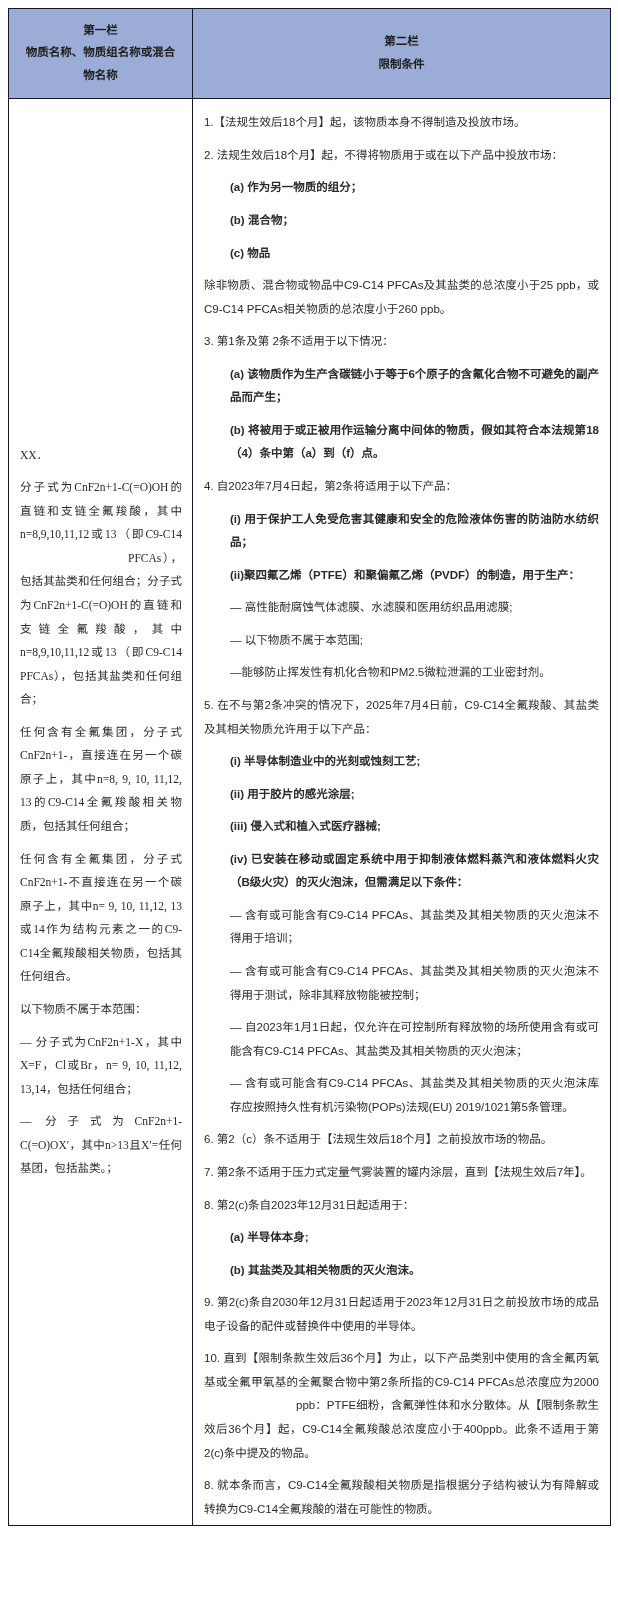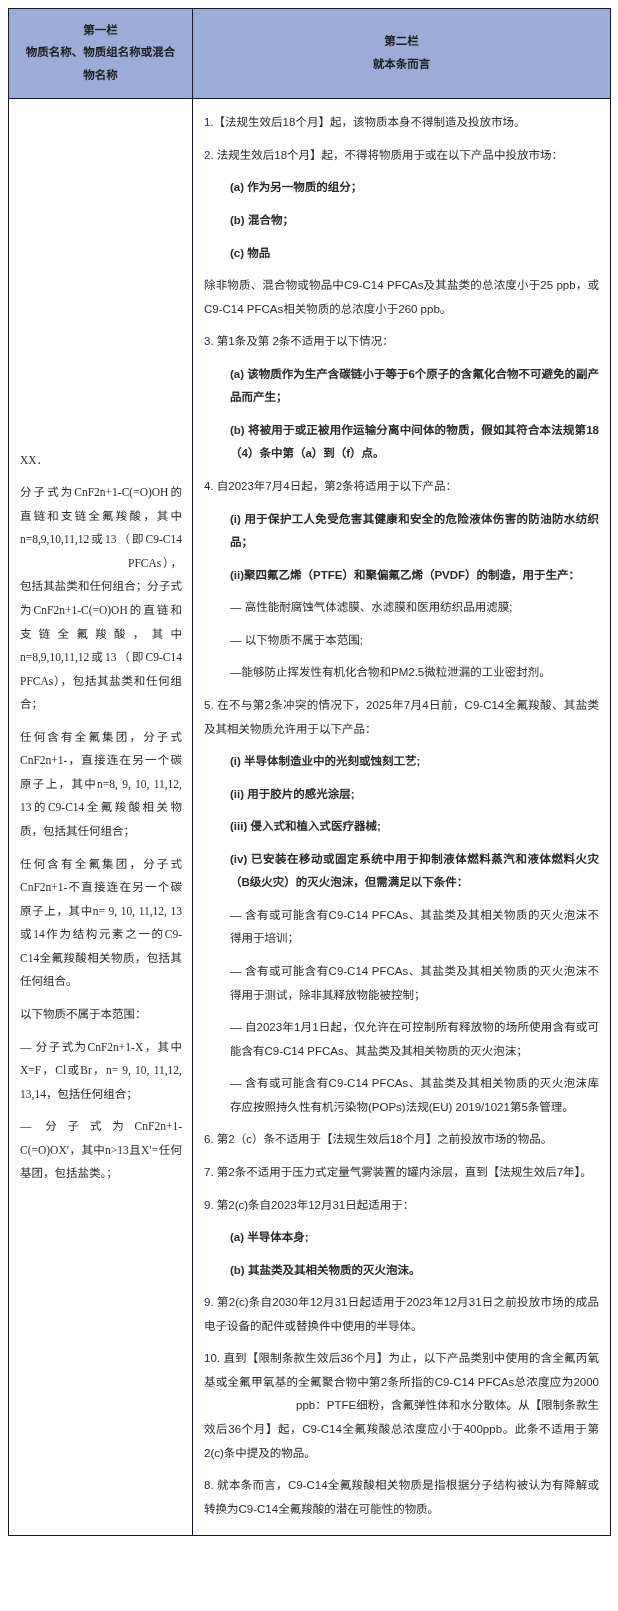--- a/index.html
+++ b/index.html
@@ -39,21 +39,21 @@
     font-weight: bold;
     font-size: 11.5px;
     color: #1c1c1c;
     line-height: 1.95;
   }
   th.hdr-cell .hdr-line { display: block; }
 
   td.body-cell {
     border: 1px solid #15152b;
     vertical-align: top;
-    padding: 12px 11px 14px 11px;
+    padding: 12px 11px 4px 11px;
     font-size: 11.5px;
     line-height: 2.05;
     color: #2a2a2a;
     text-align: justify;
     text-justify: inter-ideograph;
     word-break: break-word;
   }
 
   td.col-one-cell {
     vertical-align: middle;
@@ -91,21 +91,21 @@
     </colgroup>
     <thead>
       <tr>
         <th class="hdr-cell">
           <span class="hdr-line">第一栏</span>
           <span class="hdr-line">物质名称、物质组名称或混合</span>
           <span class="hdr-line">物名称</span>
         </th>
         <th class="hdr-cell">
           <span class="hdr-line">第二栏</span>
-          <span class="hdr-line">就本条而言</span>
+          <span class="hdr-line">限制条件</span>
         </th>
       </tr>
     </thead>
     <tbody>
       <tr>
         <td class="body-cell col-one-cell">
           <div id="col-one-paras">
               <p class="para">XX．</p>
               <p class="para">分子式为CnF2n+1-C(=O)OH的直链和支链全氟羧酸，其中n=8,9,10,11,12或13（即C9-C14<span class="wide-gap-sm"></span>PFCAs），包括其盐类和任何组合；分子式为CnF2n+1-C(=O)OH的直链和支链全氟羧酸，其中n=8,9,10,11,12或13（即C9-C14 PFCAs），包括其盐类和任何组合；</p>
               <p class="para">任何含有全氟集团，分子式CnF2n+1-，直接连在另一个碳原子上，其中n=8, 9, 10, 11,12, 13的C9-C14全氟羧酸相关物质，包括其任何组合；</p>
@@ -136,21 +136,21 @@
               <p class="para indent">(i) 半导体制造业中的光刻或蚀刻工艺;</p>
               <p class="para indent">(ii) 用于胶片的感光涂层;</p>
               <p class="para indent">(iii) 侵入式和植入式医疗器械;</p>
               <p class="para indent">(iv) 已安装在移动或固定系统中用于抑制液体燃料蒸汽和液体燃料火灾（B级火灾）的灭火泡沫，但需满足以下条件：</p>
               <p class="para dash">— 含有或可能含有C9-C14 PFCAs、其盐类及其相关物质的灭火泡沫不得用于培训；</p>
               <p class="para dash">— 含有或可能含有C9-C14 PFCAs、其盐类及其相关物质的灭火泡沫不得用于测试，除非其释放物能被控制；</p>
               <p class="para dash">— 自2023年1月1日起，仅允许在可控制所有释放物的场所使用含有或可能含有C9-C14 PFCAs、其盐类及其相关物质的灭火泡沫；</p>
               <p class="para dash">— 含有或可能含有C9-C14 PFCAs、其盐类及其相关物质的灭火泡沫库存应按照持久性有机污染物(POPs)法规(EU) 2019/1021第5条管理。</p>
               <p class="para">6. 第2（c）条不适用于【法规生效后18个月】之前投放市场的物品。</p>
               <p class="para">7. 第2条不适用于压力式定量气雾装置的罐内涂层，直到【法规生效后7年】。</p>
-              <p class="para">9. 第2(c)条自2023年12月31日起适用于：</p>
+              <p class="para">8. 第2(c)条自2023年12月31日起适用于：</p>
               <p class="para indent">(a) 半导体本身;</p>
               <p class="para indent">(b) 其盐类及其相关物质的灭火泡沫。</p>
               <p class="para">9. 第2(c)条自2030年12月31日起适用于2023年12月31日之前投放市场的成品电子设备的配件或替换件中使用的半导体。</p>
               <p class="para">10. 直到【限制条款生效后36个月】为止，以下产品类别中使用的含全氟丙氧基或全氟甲氧基的全氟聚合物中第2条所指的C9-C14 PFCAs总浓度应为2000<span class="wide-gap"></span>ppb：PTFE细粉，含氟弹性体和水分散体。从【限制条款生效后36个月】起，C9-C14全氟羧酸总浓度应小于400ppb。此条不适用于第2(c)条中提及的物品。</p>
               <p class="para">8. 就本条而言，C9-C14全氟羧酸相关物质是指根据分子结构被认为有降解或转换为C9-C14全氟羧酸的潜在可能性的物质。</p>
             </div>
         </td>
       </tr>
     </tbody>
   </table>

